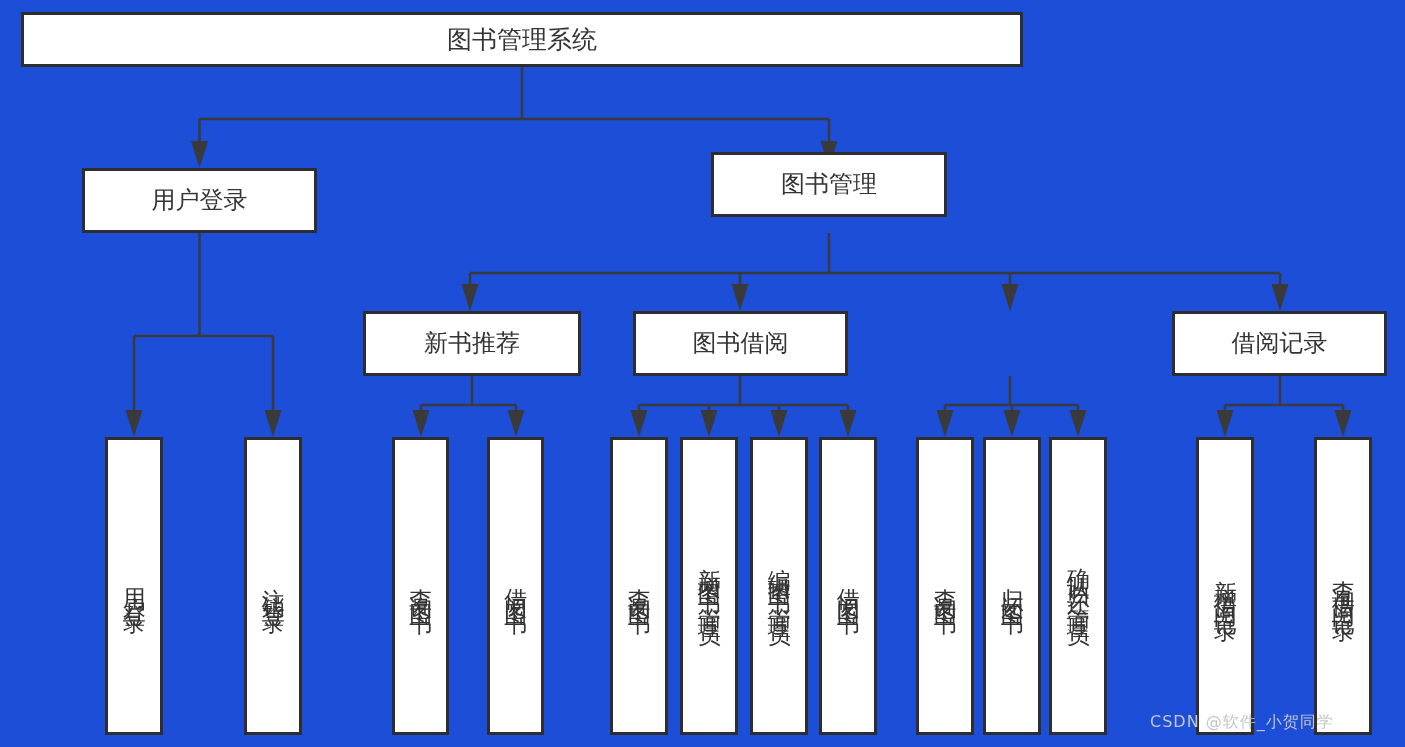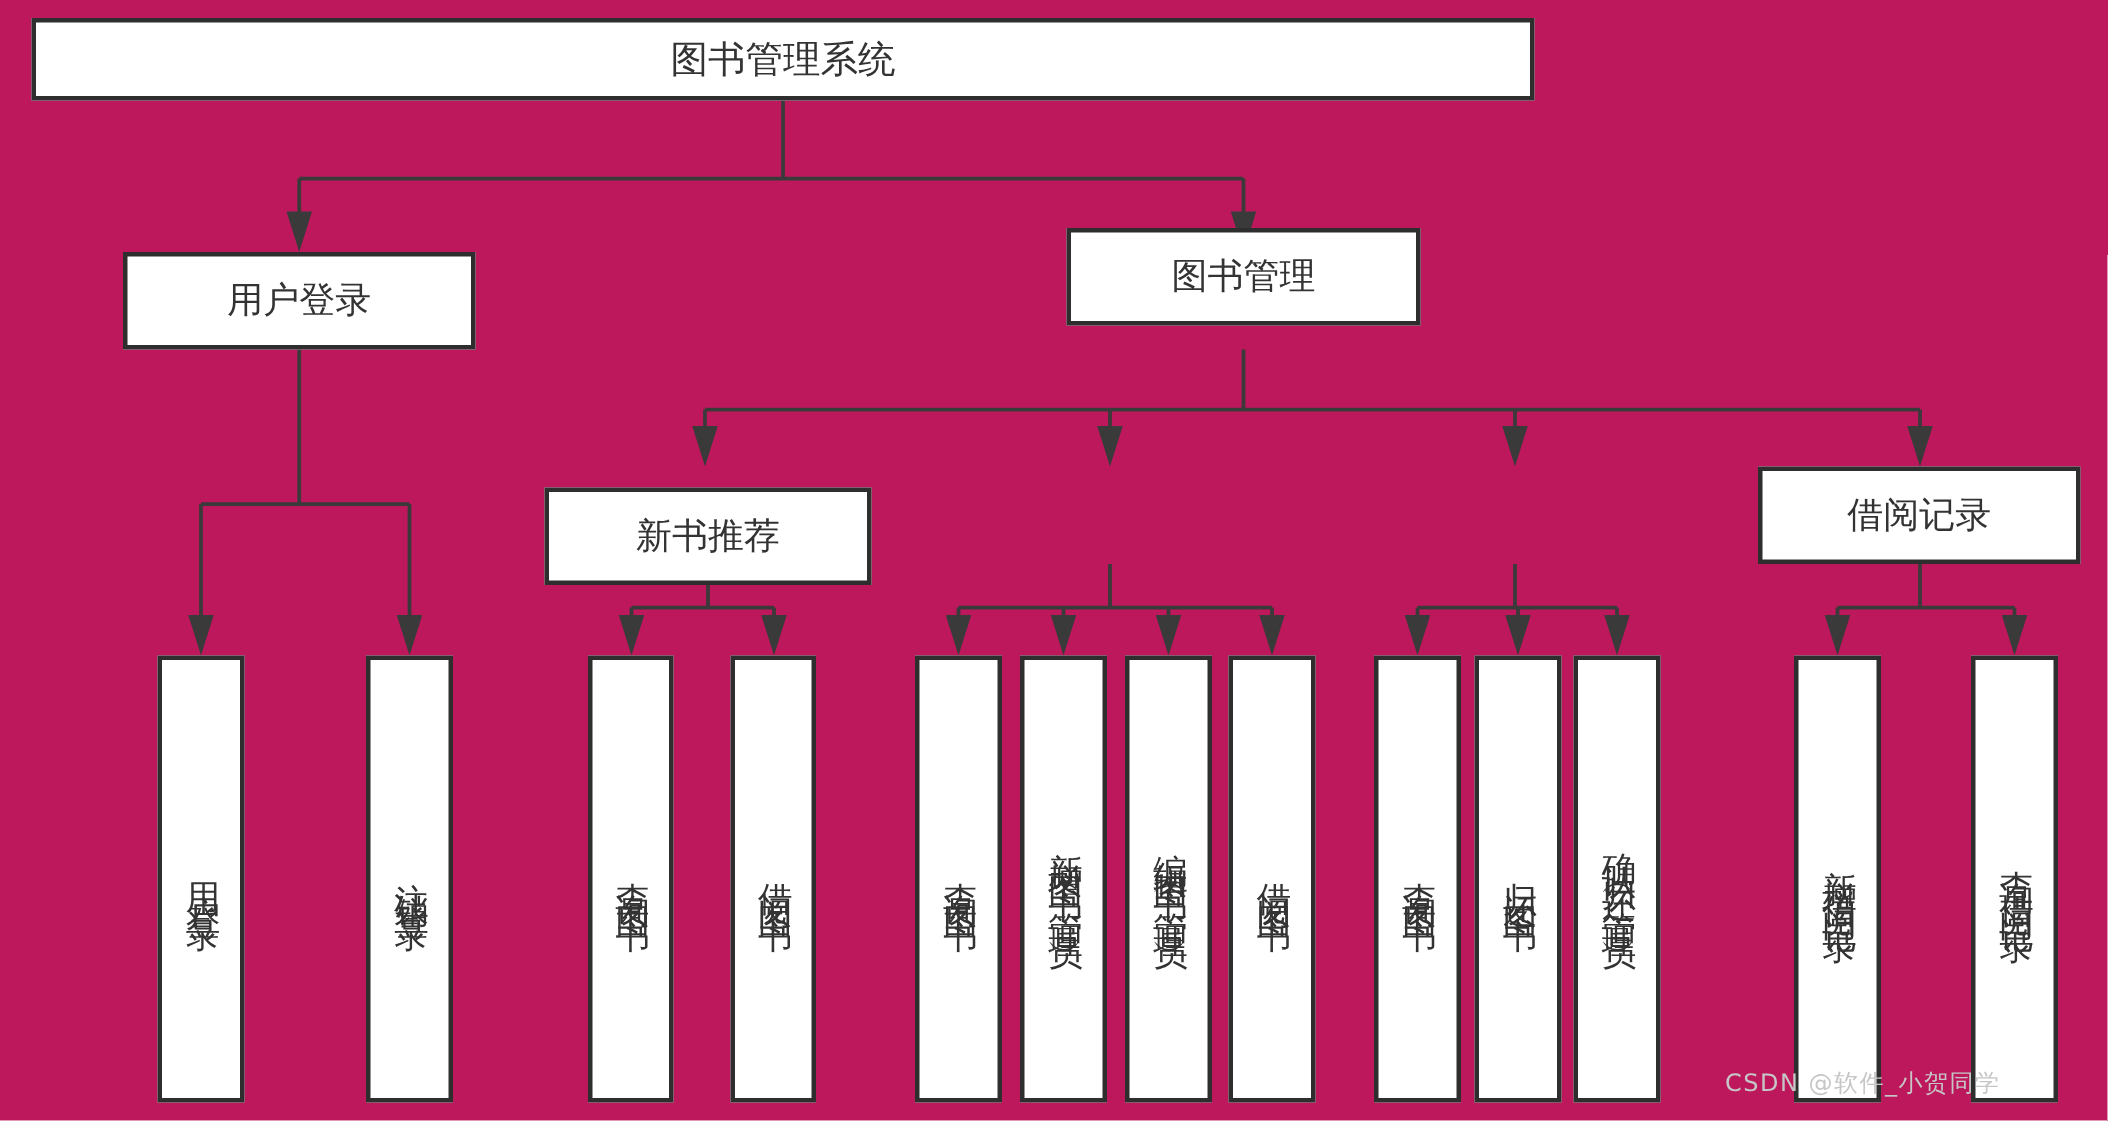--- a/index.html
+++ b/index.html
@@ -1,19 +1,19 @@
 <!DOCTYPE html>
 <html><head>
 <meta charset="utf-8">
 <style>
   html,body{margin:0;padding:0;background:#ffffff;}
   .canvas{
     position:relative;
     width:1405px;height:747px;
-    background:#be185d;
+    background:#1d4ed8;
     font-family:"DejaVu Sans","Liberation Sans",sans-serif;
     overflow:hidden;
   }
   .connector-layer{position:absolute;left:0;top:0;width:1405px;height:747px;}
   .node{
     position:absolute;
     box-sizing:border-box;
     background:#ffffff;
     border:3px solid #2e2e2e;
     display:flex;align-items:center;justify-content:center;
@@ -89,22 +89,25 @@
     <span>图书管理系统</span>
   </div>
 
   <div class="node lvl2" style="left:82px;top:168px;width:235px;height:65px">
     <span>用户登录</span>
   </div>
   <div class="node lvl2" style="left:711px;top:152px;width:236px;height:65px">
     <span>图书管理</span>
   </div>
 
-  <div class="node lvl3" style="left:363px;top:325px;width:218px;height:65px">
+  <div class="node lvl3" style="left:363px;top:311px;width:218px;height:65px">
     <span>新书推荐</span>
+  </div>
+  <div class="node lvl3" style="left:633px;top:311px;width:215px;height:65px">
+    <span>图书借阅</span>
   </div>
   <div class="node lvl3" style="left:1172px;top:311px;width:215px;height:65px">
     <span>借阅记录</span>
   </div>
 
   <div class="node vert" style="left:105px;top:437px;width:58px;height:298px">
     <span>用户登录</span>
   </div>
   <div class="node vert" style="left:244px;top:437px;width:58px;height:298px">
     <span>注销登录</span>

